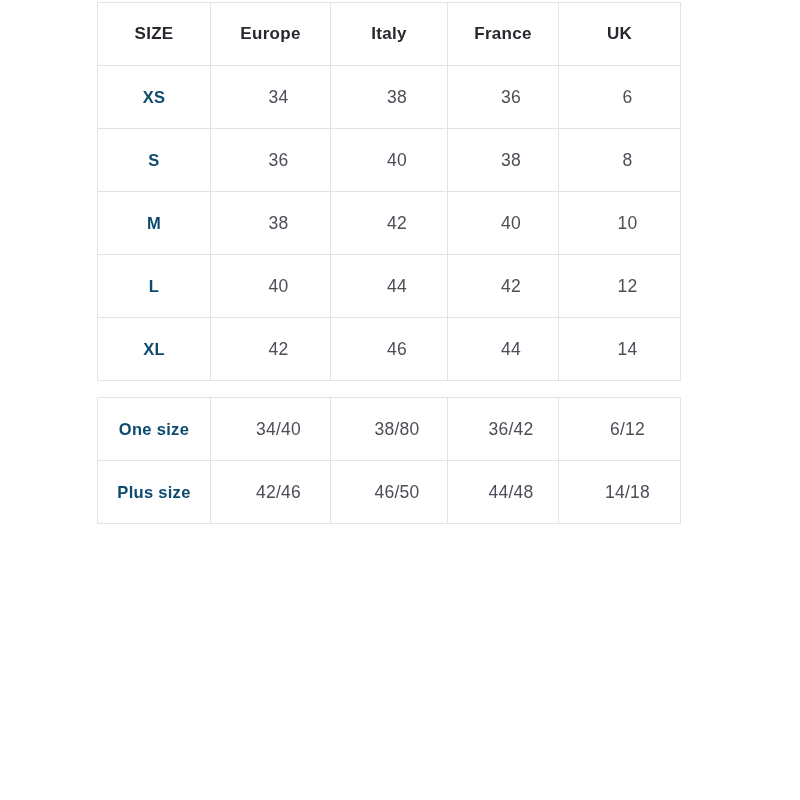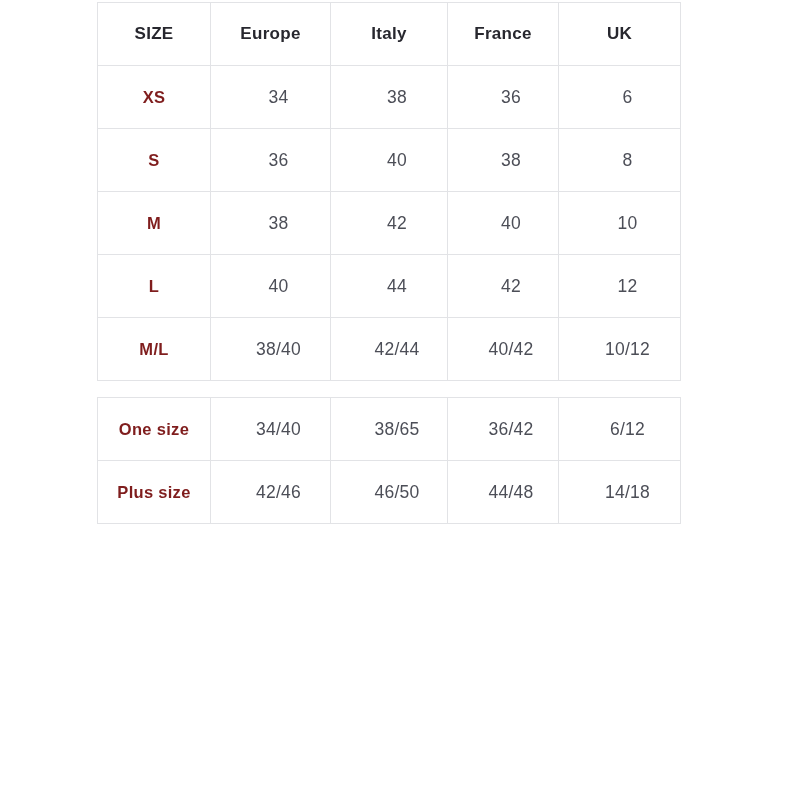--- a/index.html
+++ b/index.html
@@ -34,21 +34,21 @@
   }
   table.size-table thead th {
     font-weight: 700;
     font-size: 17px;
     color: #27272e;
     letter-spacing: 0.3px;
   }
   table.size-table tbody th {
     font-weight: 700;
     font-size: 16.5px;
-    color: #7f1d1d;
+    color: #0c4a6e;
     letter-spacing: 0.3px;
   }
   table.size-table td {
     font-weight: 400;
     font-size: 17.5px;
     color: #4c4e57;
     letter-spacing: 0.2px;
     padding-left: 20px;
   }
   #one-size-table {
@@ -101,42 +101,42 @@
             <td>10</td>
           </tr>
           <tr>
             <th>L</th>
             <td>40</td>
             <td>44</td>
             <td>42</td>
             <td>12</td>
           </tr>
           <tr>
-            <th>M/L</th>
-            <td>38/40</td>
-            <td>42/44</td>
-            <td>40/42</td>
-            <td>10/12</td>
+            <th>XL</th>
+            <td>42</td>
+            <td>46</td>
+            <td>44</td>
+            <td>14</td>
           </tr>
         </tbody>
       </table>
 
     <table class="size-table" id="one-size-table">
       <colgroup>
         <col style="width:113px">
         <col style="width:120px">
         <col style="width:117px">
         <col style="width:111px">
         <col style="width:122px">
       </colgroup>
     <tbody>
           <tr>
             <th>One size</th>
             <td>34/40</td>
-            <td>38/65</td>
+            <td>38/80</td>
             <td>36/42</td>
             <td>6/12</td>
           </tr>
           <tr>
             <th>Plus size</th>
             <td>42/46</td>
             <td>46/50</td>
             <td>44/48</td>
             <td>14/18</td>
           </tr>

